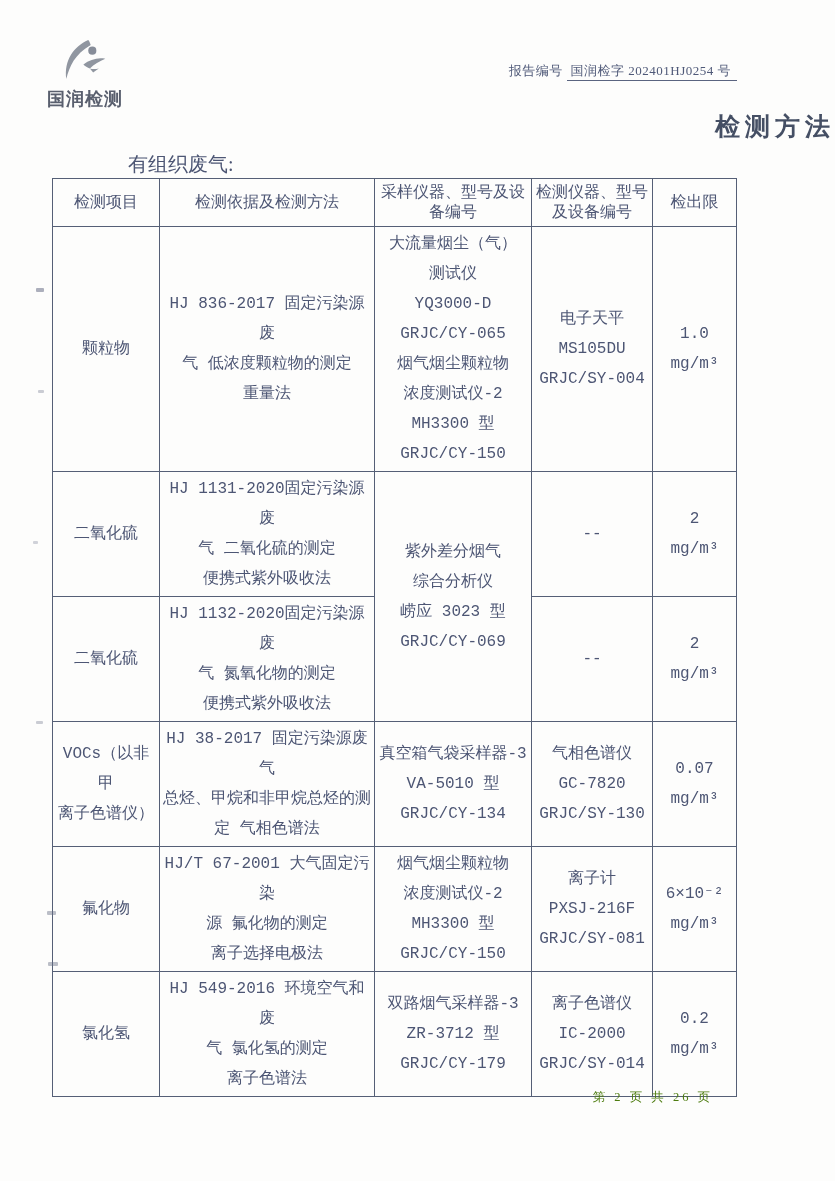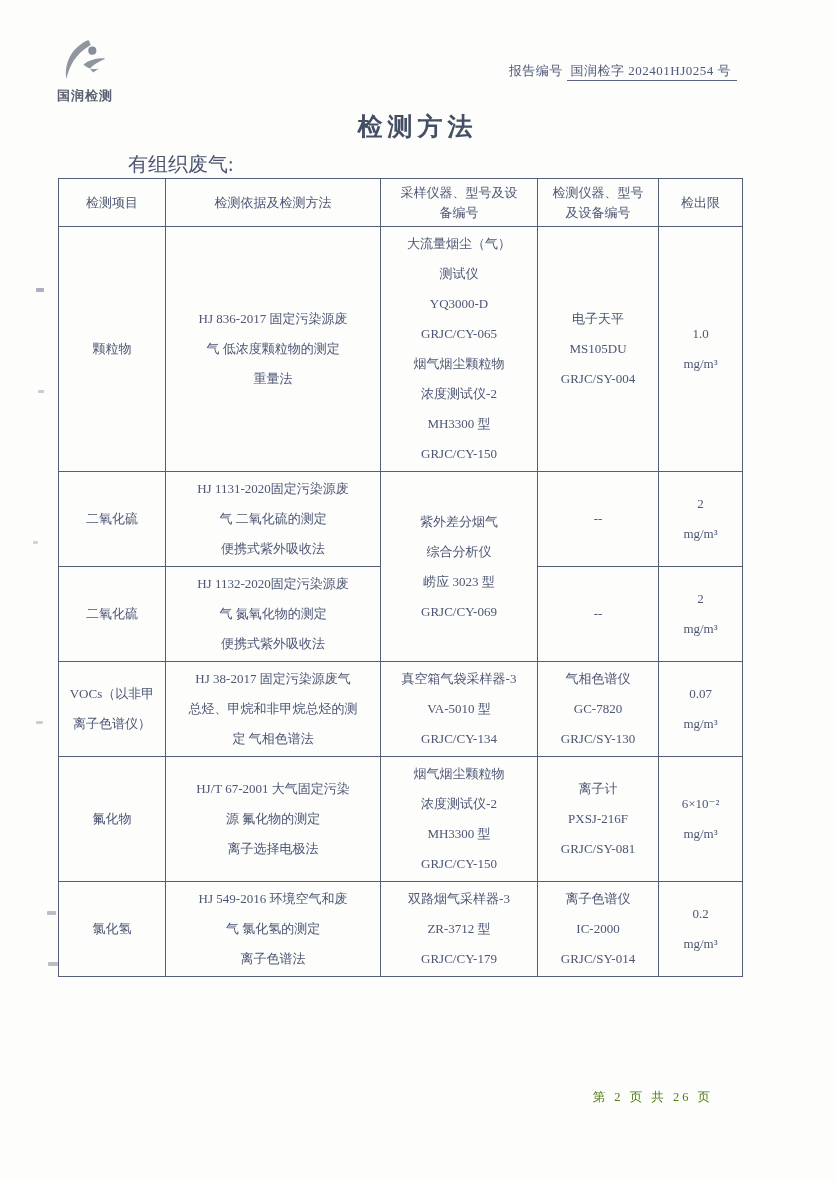--- a/index.html
+++ b/index.html
@@ -10,40 +10,40 @@
     height: 1181px;
     margin: 0 auto;
     background: #fdfdfc;
     overflow: hidden;
     font-family: "Liberation Serif", "DejaVu Serif", serif;
     color: #4d5674;
   }
   
   .logo-wrap { position: absolute; left: 45px; top: 38px; width: 80px; text-align: center; }
   .logo-mark { width: 52px; height: 48px; margin: 0 auto; display: block; }
-  .logo-text { font-size: 13px; font-weight: bold; color: #595f6e; letter-spacing: 1px; margin-top: 1px; }
+  .logo-text { font-size: 18px; font-weight: bold; color: #595f6e; letter-spacing: 1px; margin-top: 1px; }
   .report-line {
     position: absolute; top: 62px; right: 98px;
     font-size: 13px; color: #4f5978; letter-spacing: 0.5px;
   }
   .report-number { border-bottom: 1px solid #5a6480; padding: 0 6px 2px 4px; text-align: right; }
   .doc-title {
     position: absolute; top: 110px; left: 0; width: 100%;
-    text-align: center; font-size: 25px; font-weight: bold;
+    text-align: right; font-size: 25px; font-weight: bold;
     letter-spacing: 5px; color: #454f64;
   }
   .section-label {
     position: absolute; left: 128px; top: 151px;
     font-size: 20px; color: #4d5674;
   }
   
   .method-table {
-    position: absolute; left: 58px; top: 178px;
+    position: absolute; left: 52px; top: 178px;
     width: 684px; border-collapse: collapse; table-layout: fixed;
-    font-size: 13px; color: #4d5674;
+    font-size: 16px; color: #4d5674; font-family: Liberation Mono, monospace;
   }
   .method-table th, .method-table td {
     border: 1.2px solid #555f76;
     text-align: center; vertical-align: middle;
     white-space: pre-line;
     padding: 2px 3px;
     line-height: 30px;
     font-weight: normal;
   }
   .method-table th { line-height: 20px; }

